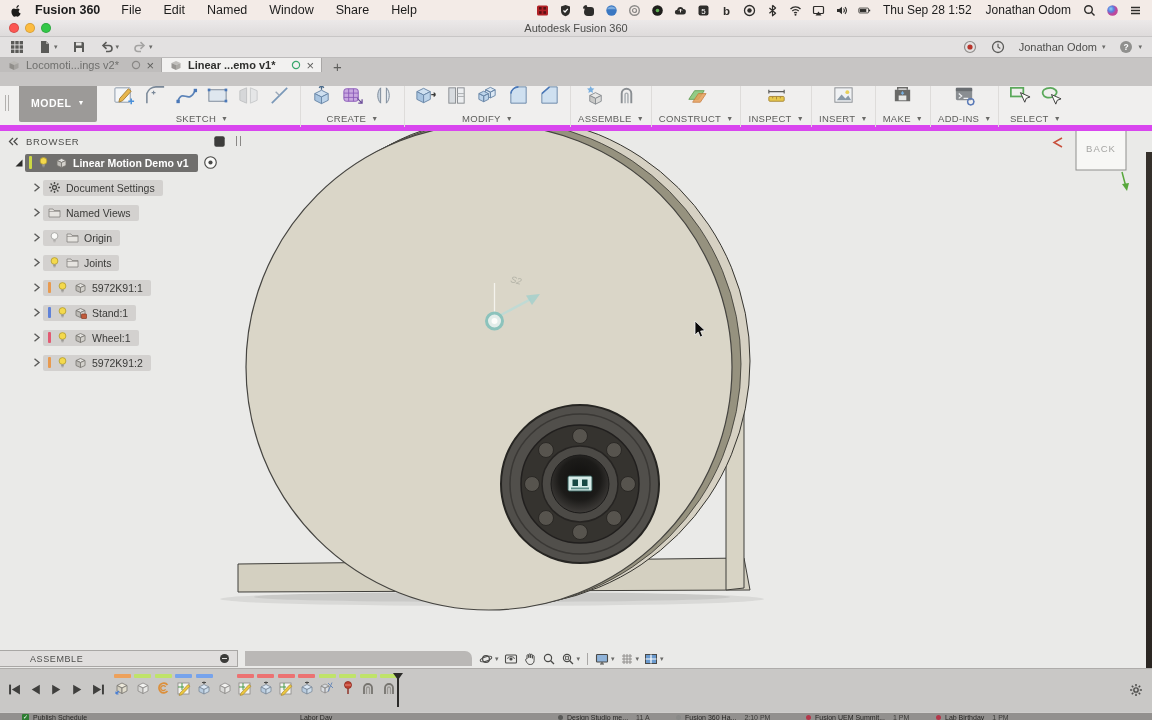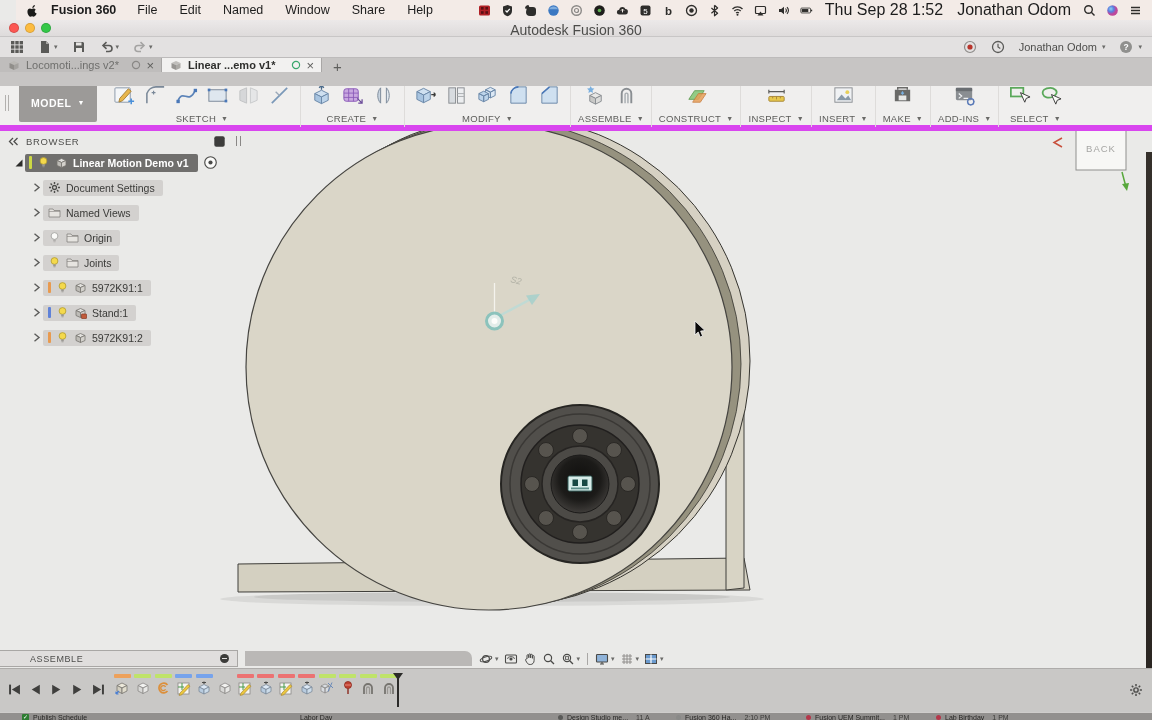--- a/index.html
+++ b/index.html
@@ -1,34 +1,34 @@
 <!DOCTYPE html>
 <html><head>
 <meta charset="utf-8">
 <style>
 *{margin:0;padding:0;box-sizing:border-box}
 html,body{width:1152px;height:720px;overflow:hidden}
 body{font-family:"Liberation Sans","DejaVu Sans",sans-serif;background:#eaeae8}
 .screen{position:relative;width:1152px;height:720px;background:#eaeae8;overflow:hidden}
 svg{display:block}
 
-.menubar{position:absolute;top:0;left:16px;right:0;height:20px;background:#f3ebe7;display:flex;align-items:center;padding:0 10px;font-size:12.5px;color:#1c1c1c;z-index:40}
+.menubar{position:absolute;top:0;left:0;right:0;height:20px;background:#f3ebe7;display:flex;align-items:center;padding:0 10px;font-size:12.5px;color:#1c1c1c;z-index:40}
 .mb-left{display:flex;align-items:center}
 .mb-app{font-weight:bold;margin:0 10px 0 12px}
 .mb-item{padding:0 11px;cursor:default}
 .mb-right{margin-left:auto;display:flex;align-items:center;gap:10px}
 .mb-ic{width:13px;height:13px;display:inline-flex;align-items:center}
 .mb-ic svg{width:13px;height:13px}
 .mb-ic.wide svg{width:16px}
-.mb-clock,.mb-user{font-size:16px;white-space:nowrap;padding:0 2px}
+.mb-clock,.mb-user{font-size:12px;white-space:nowrap;padding:0 2px}
 
 .titlebar{position:absolute;top:20px;height:17px;left:0;right:0;background:linear-gradient(#ece9e9,#dedbdb);border-bottom:1px solid #c8c6c6;z-index:39}
 .lights{position:absolute;left:9px;top:3px;display:flex;gap:6px}
 .light{width:10px;height:10px;border-radius:50%;border:1px solid rgba(0,0,0,.15)}
-.tb-title{position:absolute;left:0;right:0;top:2px;text-align:center;font-size:14px;color:#4c4c4a}
+.tb-title{position:absolute;left:0;right:0;top:2px;text-align:center;font-size:11px;color:#4c4c4a}
 
 .quickbar{position:absolute;top:37px;height:21px;left:0;right:0;background:#e3e1e1;border-bottom:1px solid #bdbbbb;display:flex;align-items:center;padding:0 10px;z-index:38}
 .qb-left{display:flex;align-items:center;gap:14px}
 .qb-ic{display:inline-flex;align-items:center;color:#5a5a58}
 .qb-ic svg{width:14px;height:14px}
 .caret{font-size:7px;color:#6a6a68;margin-left:2px}
 .qb-right{margin-left:auto;display:flex;align-items:center;gap:14px;font-size:11px;color:#4e4e4c}
 .qb-user{display:flex;align-items:center;gap:3px}
 
 .tabbar{position:absolute;top:58px;height:28px;left:0;right:0;background:#c7c5c4;display:flex;align-items:flex-start;z-index:37}
@@ -870,20 +870,45 @@
               <span>Stand:1</span>
             </span>
           </div>
           <div class="b-row">
             <span class="bic" style="margin-left: 28px;">
               <svg viewBox="0 0 13 13">
                 <path d="M4.5,2.8 L9,6.5 4.5,10.2" fill="none" stroke="#5c5c5a" stroke-width="1.4"></path>
               </svg>
             </span>
             <span class="pill">
+              <span class="stripe" style="background: rgb(226, 90, 114);"></span>
+              <span class="bic">
+                <svg viewBox="0 0 13 13">
+                  <circle cx="6.5" cy="5" r="3.4" fill="#f4d94c" stroke="#b09a30" stroke-width="0.8"></circle>
+                  <rect x="5.2" y="8.3" width="2.6" height="2" rx="0.5" fill="#9a9894"></rect>
+                  <path d="M5.5,10.8 h2" stroke="#9a9894" stroke-width="0.8"></path>
+                </svg>
+              </span>
+              <span class="bic">
+                <svg viewBox="0 0 13 13">
+                  <path d="M2,4.5 L6.5,2.5 11,4.5 6.5,6.5 Z" fill="#e2e1de" stroke="#76746f" stroke-width="0.8"></path>
+                  <path d="M2,4.5 V9.5 L6.5,11.5 V6.5 Z" fill="#bebcb7" stroke="#76746f" stroke-width="0.8"></path>
+                  <path d="M11,4.5 V9.5 L6.5,11.5 V6.5 Z" fill="#d4d2cd" stroke="#76746f" stroke-width="0.8"></path>
+                </svg>
+              </span>
+              <span>Wheel:1</span>
+            </span>
+          </div>
+          <div class="b-row">
+            <span class="bic" style="margin-left: 28px;">
+              <svg viewBox="0 0 13 13">
+                <path d="M4.5,2.8 L9,6.5 4.5,10.2" fill="none" stroke="#5c5c5a" stroke-width="1.4"></path>
+              </svg>
+            </span>
+            <span class="pill">
               <span class="stripe" style="background: rgb(232, 154, 79);"></span>
               <span class="bic">
                 <svg viewBox="0 0 13 13">
                   <circle cx="6.5" cy="5" r="3.4" fill="#f4d94c" stroke="#b09a30" stroke-width="0.8"></circle>
                   <rect x="5.2" y="8.3" width="2.6" height="2" rx="0.5" fill="#9a9894"></rect>
                   <path d="M5.5,10.8 h2" stroke="#9a9894" stroke-width="0.8"></path>
                 </svg>
               </span>
               <span class="bic">
                 <svg viewBox="0 0 13 13">

